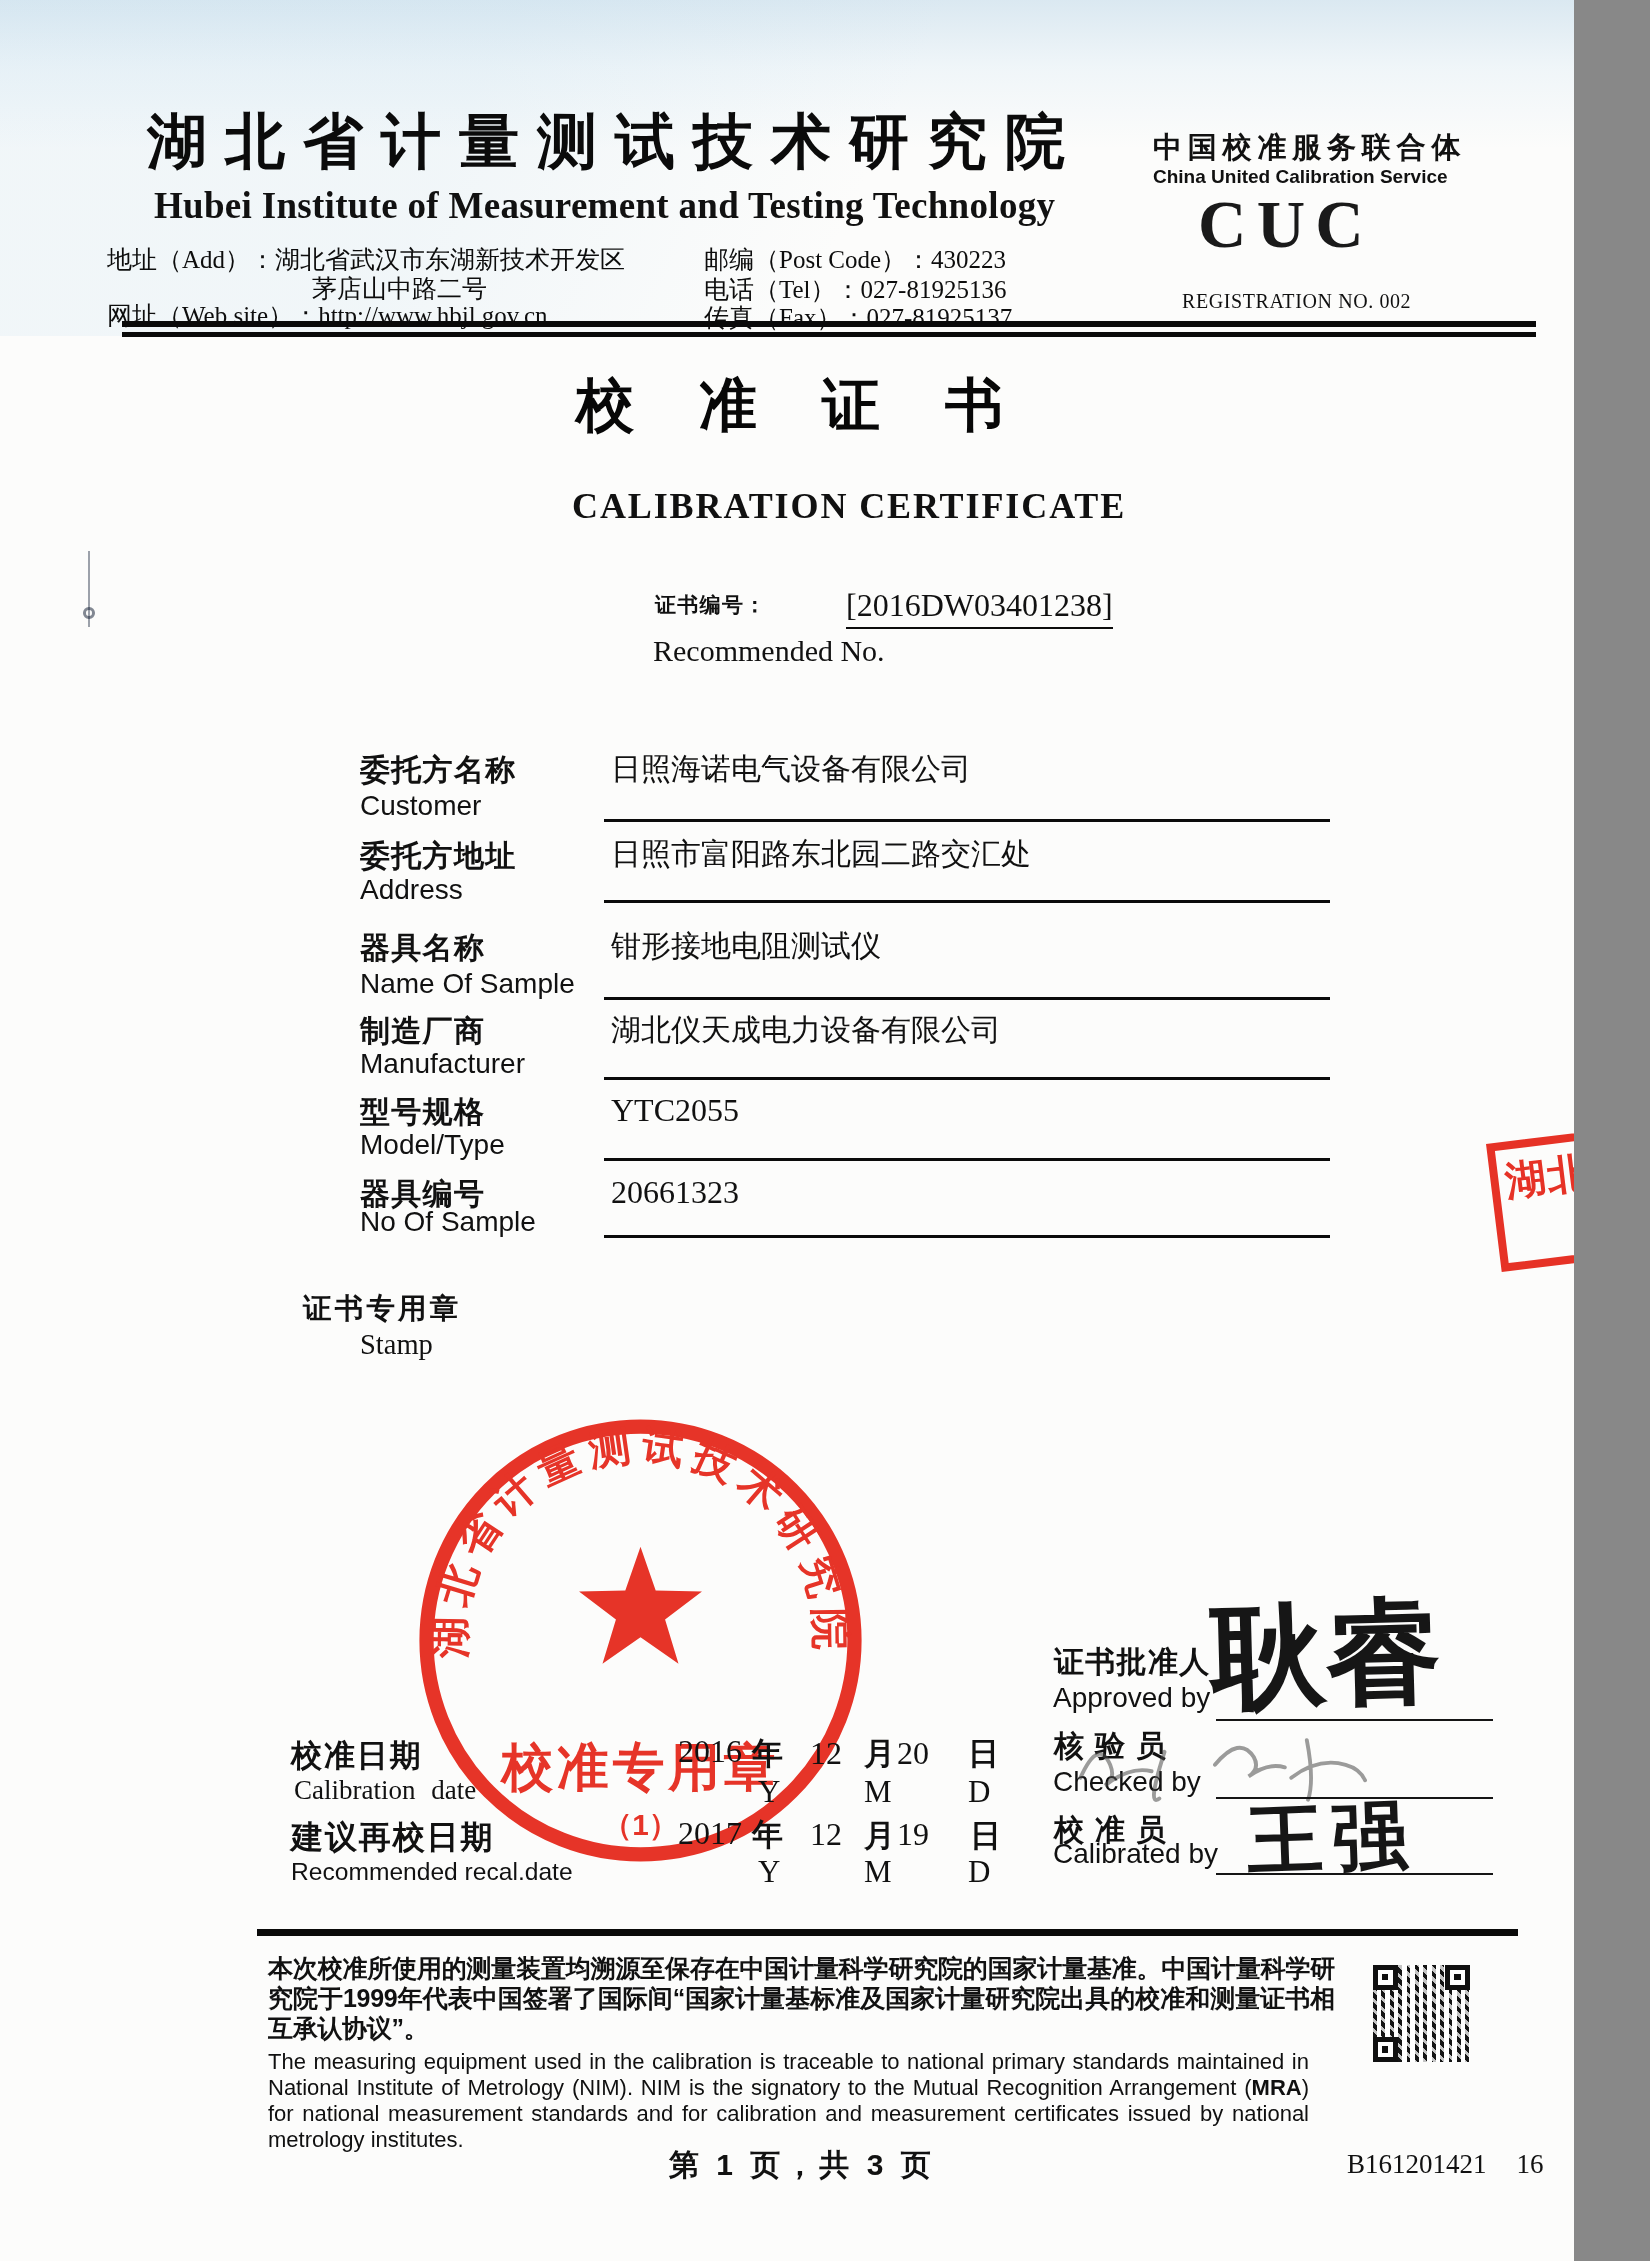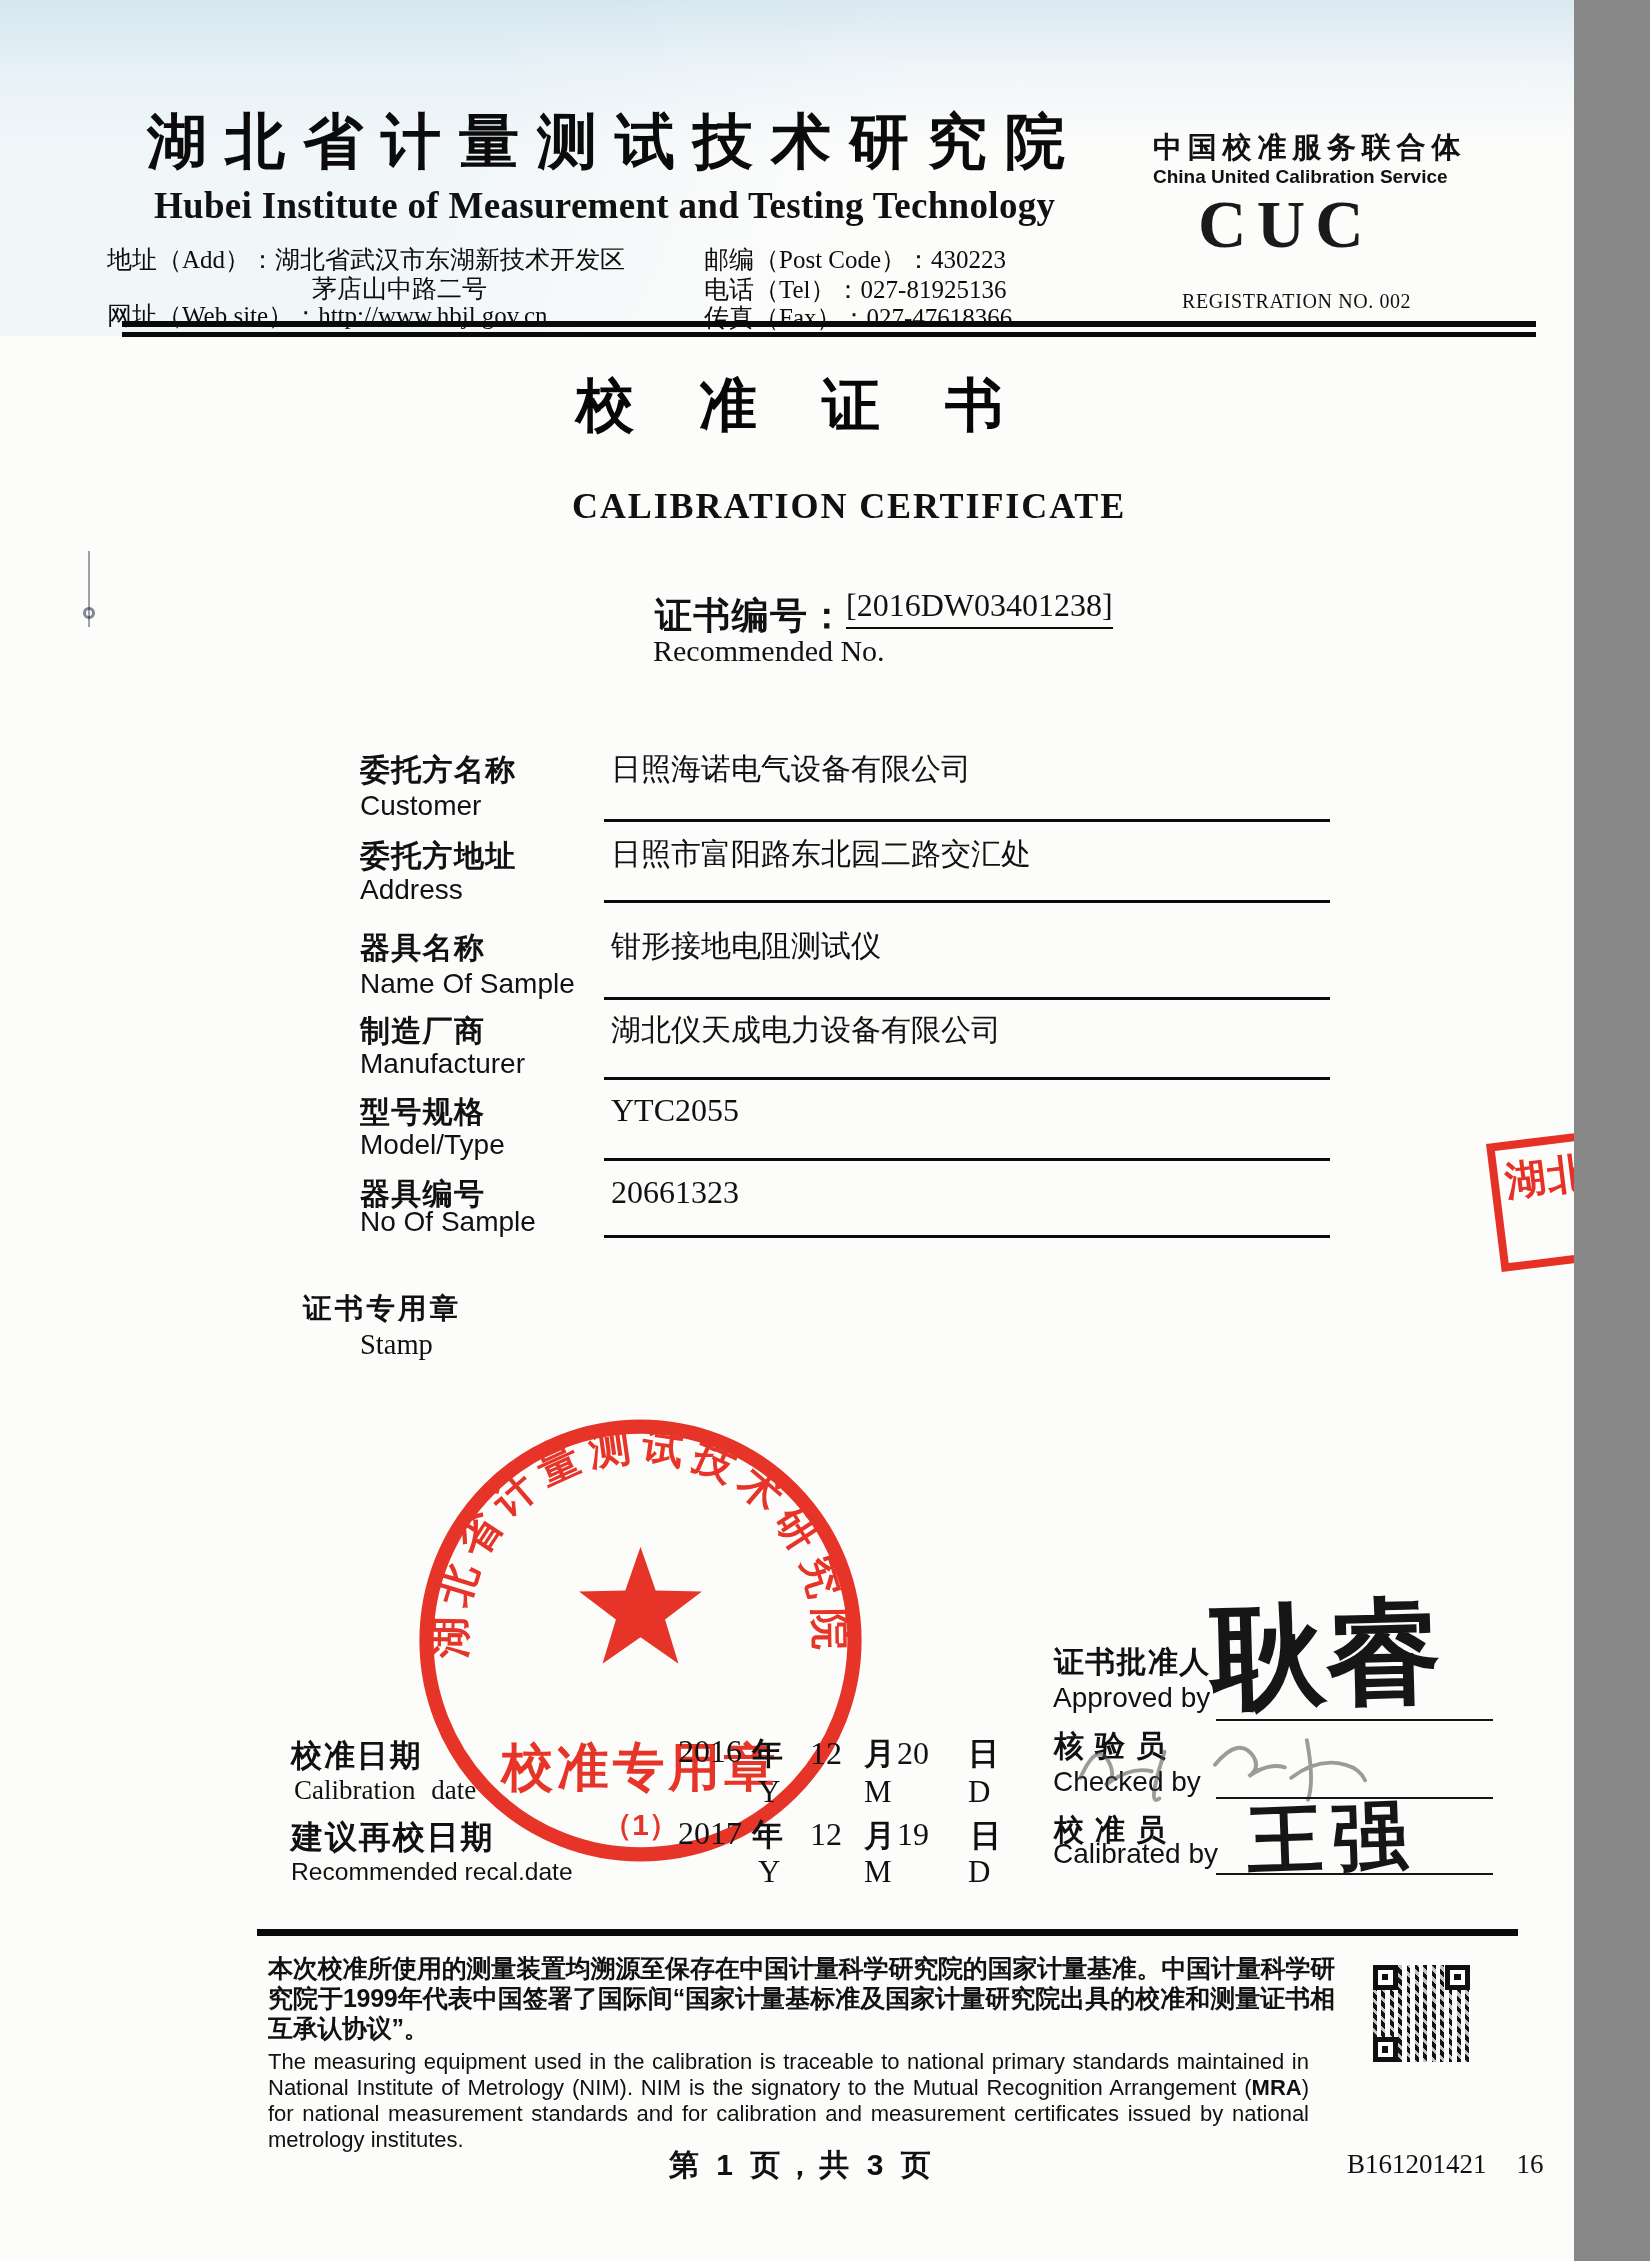--- a/index.html
+++ b/index.html
@@ -22,21 +22,21 @@
   .org-en{left:154px;top:184px;font-size:37px;font-weight:600;letter-spacing:0.3px;}
   .contact{font-size:25px;color:#0d0d0d;}
   .cuc-cn{left:1153px;top:128px;font-size:29px;font-weight:700;letter-spacing:5.8px;}
   .cuc-en{left:1153px;top:166px;font-size:19px;font-weight:700;}
   .cuc-abbr{left:1198px;top:186px;font-size:67px;font-weight:600;letter-spacing:10.3px;color:#1a1a1a;}
   .cuc-reg{left:1182px;top:290px;font-size:20px;letter-spacing:0.6px;}
   .rule{position:absolute;background:#0a0a0a;}
   
   .title-cn{left:576px;top:367px;font-size:58px;font-weight:700;letter-spacing:65px;color:#070707;}
   .title-en{left:572px;top:485px;font-size:36px;font-weight:700;letter-spacing:1.9px;}
-  .certno-cn{left:655px;top:591px;font-size:37px;font-weight:700;letter-spacing:1.3px;}
+  .certno-cn{left:655px;top:591px;font-size:21px;font-weight:700;letter-spacing:1.3px;}
   .certno-val{left:846px;top:587px;font-size:32px;border-bottom:2.6px solid #0c0c0c;padding-bottom:2.6px;}
   .certno-en{left:653px;top:634px;font-size:30px;}
   
   .f-cn{left:360px;font-size:30px;font-weight:700;letter-spacing:1.3px;}
   .f-en{left:360px;font-size:28px;}
   .f-val{left:611px;font-size:30px;}
   .uline{position:absolute;left:604px;width:726px;height:2.6px;background:#0b0b0b;}
   
   .stampcap-cn{left:303px;top:1290px;font-size:28.5px;font-weight:700;letter-spacing:3.2px;}
   .stampcap-en{left:360px;top:1329px;font-size:28.5px;}
@@ -95,21 +95,21 @@
   <div class="abs contact" style="left:107px;top:299px;">
     <span>网址（Web site）：</span><span>http://www.hbjl.gov.cn</span>
   </div>
   <div class="abs contact" style="left:704px;top:243px;">
     <span>邮编（Post Code）：</span><span>430223</span>
   </div>
   <div class="abs contact" style="left:704px;top:273px;">
     <span>电话（Tel）：</span><span>027-81925136</span>
   </div>
   <div class="abs contact" style="left:704px;top:301px;">
-    <span>传真（Fax）：</span><span>027-47618366</span>
+    <span>传真（Fax）：</span><span>027-81925137</span>
   </div>
 
   <div class="abs cuc-cn sans">中国校准服务联合体</div>
   <div class="abs cuc-en sans">China United Calibration Service</div>
   <div class="abs cuc-abbr serif">CUC</div>
   <div class="abs cuc-reg serif">REGISTRATION NO. 002</div>
 
   <div class="rule" style="left:122px;top:321px;width:1414px;height:5.8px;"></div>
   <div class="rule" style="left:122px;top:332px;width:1414px;height:5.2px;"></div>
 

